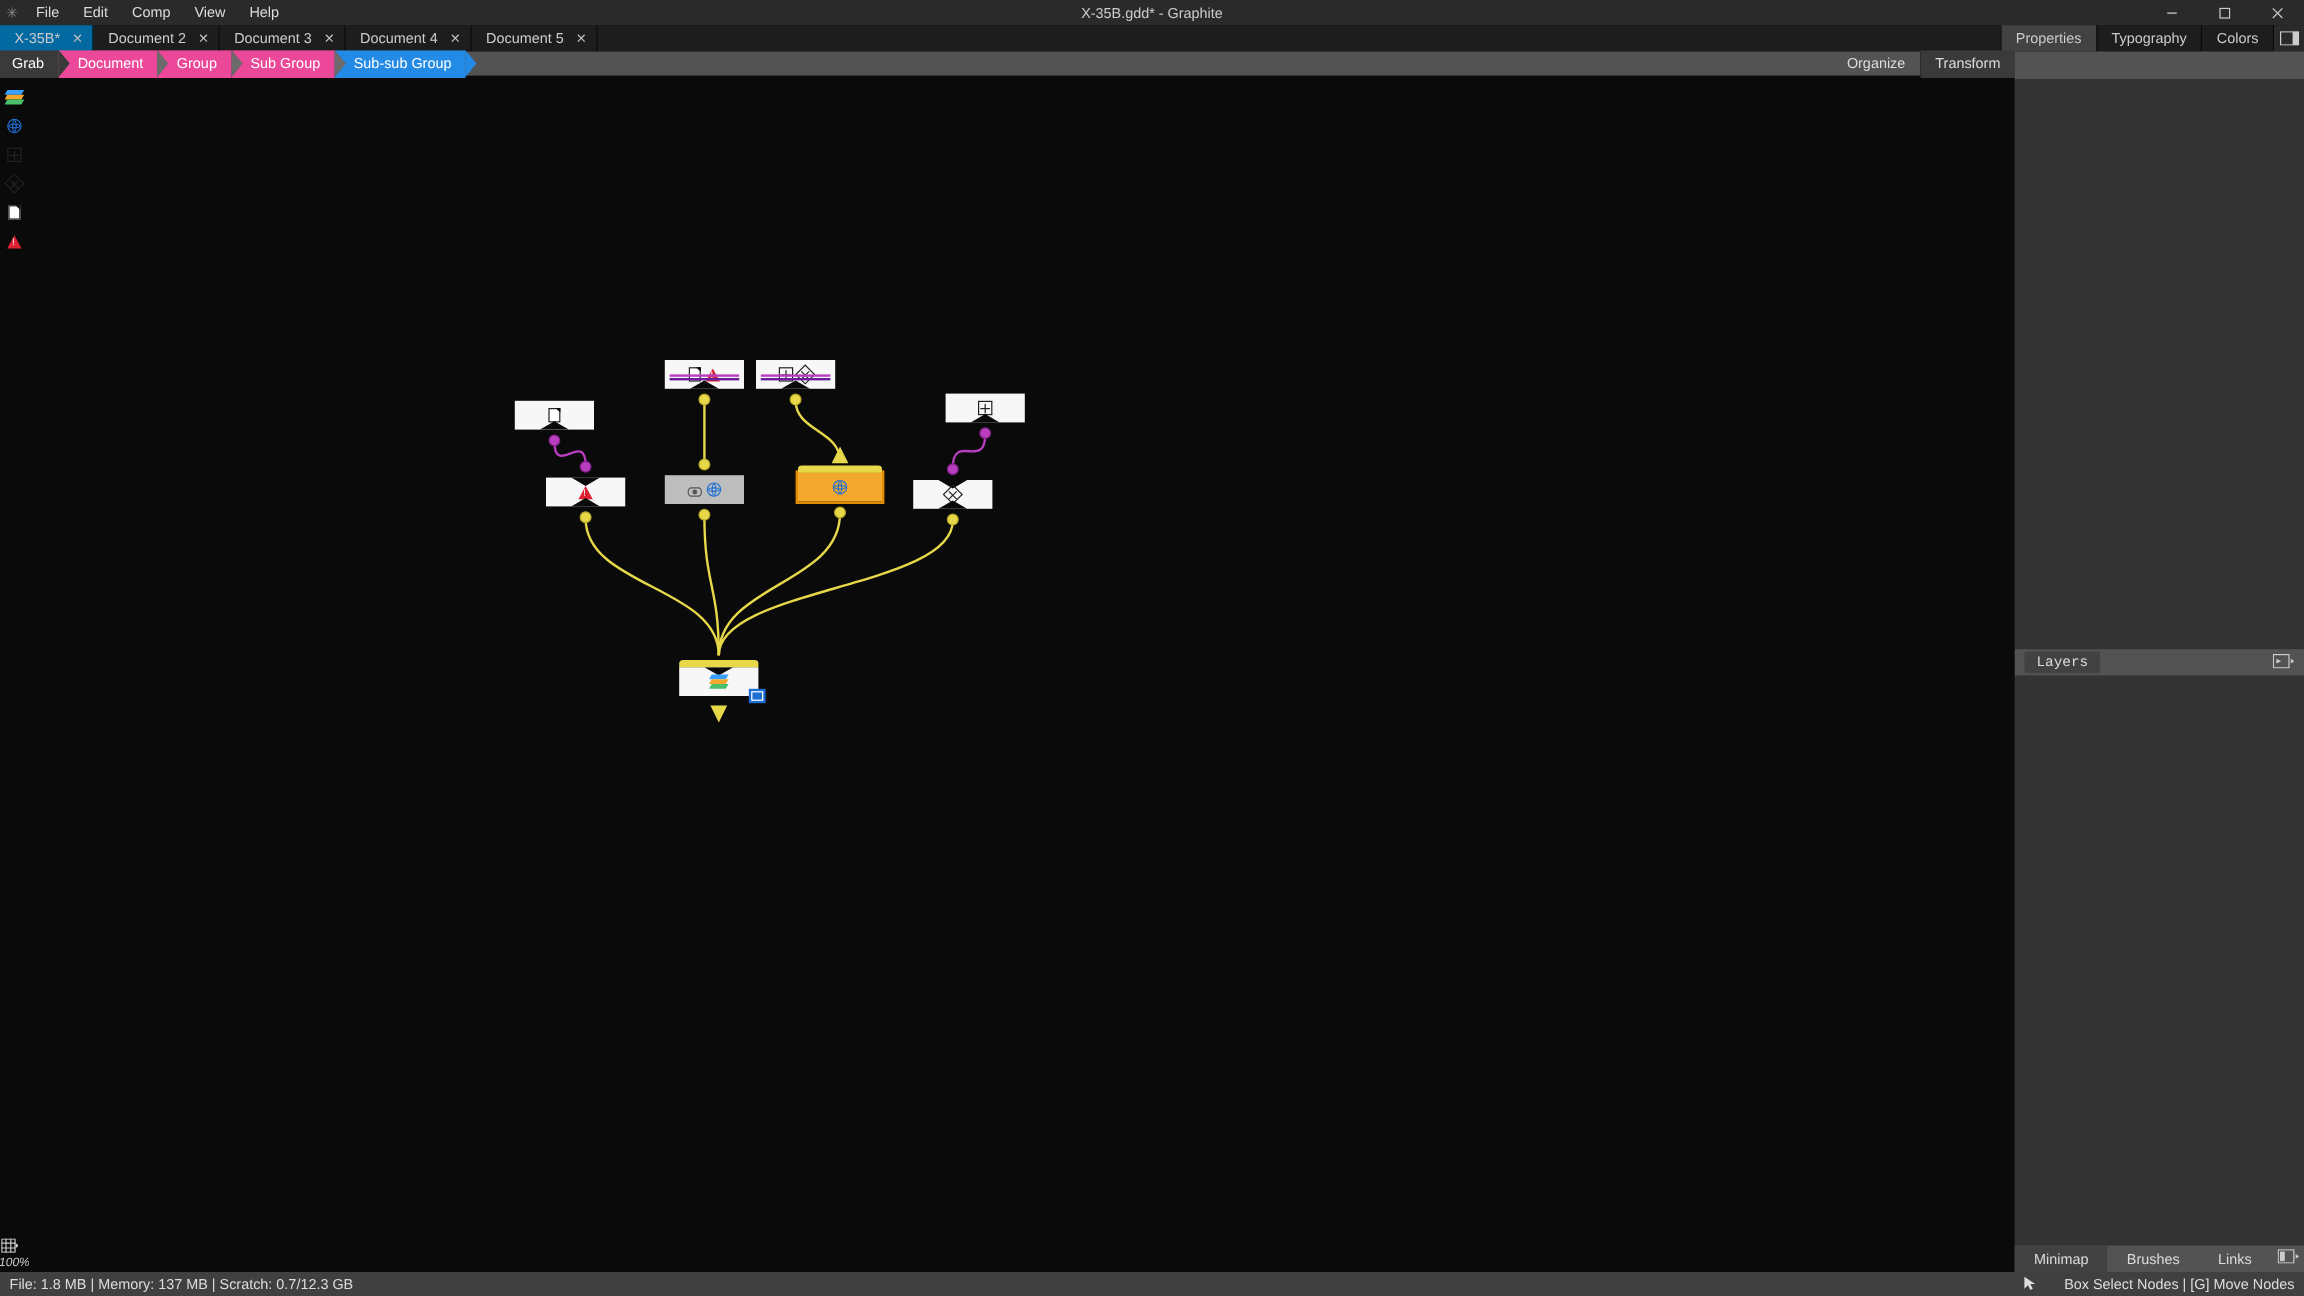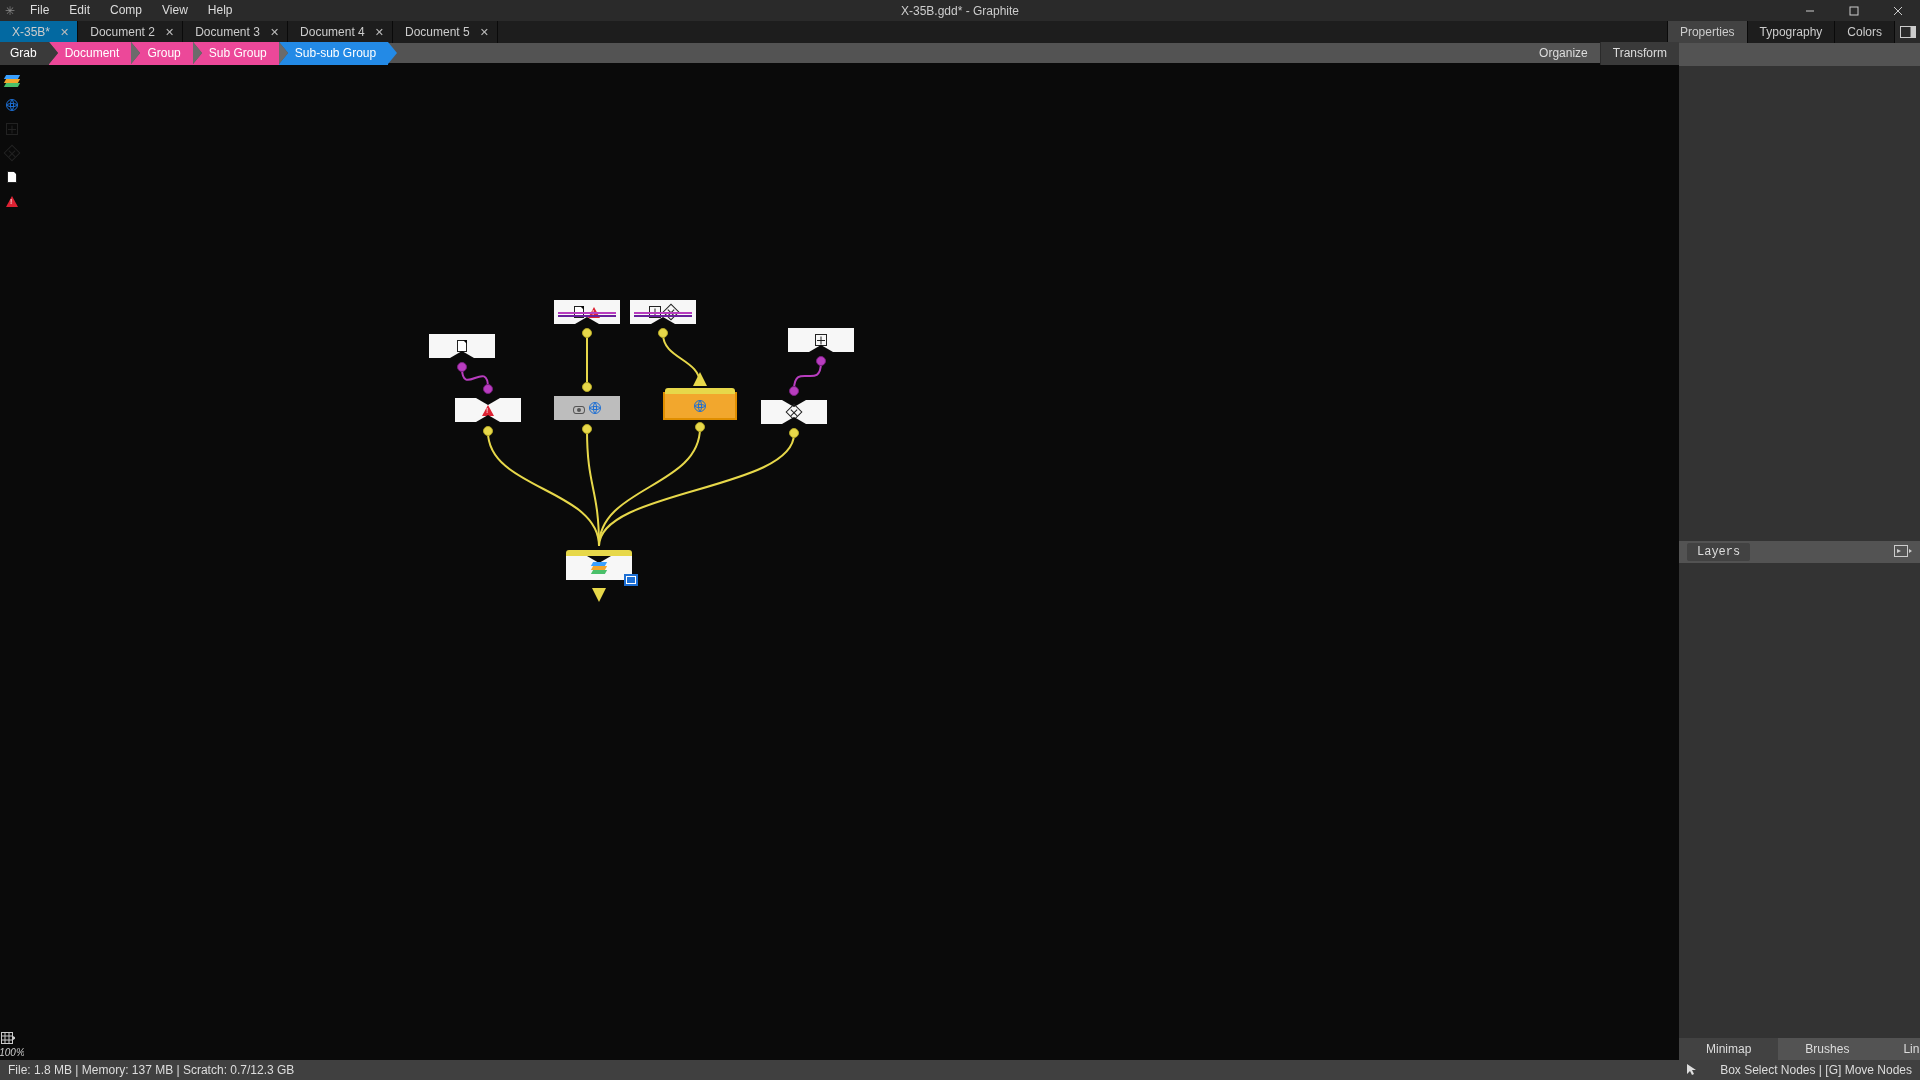--- a/index.html
+++ b/index.html
@@ -109,21 +109,21 @@
 
 
 #rightpane { position: absolute; top: 43px; right: 0; width: 241px; bottom: 20px; background: #333; display: flex; flex-direction: column; }
 #rightpane .ptabs { height: 23px; background: #535353; } 
 #rightpane .body { flex: 1; background: #333; }
 #layershead { height: 22px; background: #535353; display: flex; align-items: center; padding: 0 8px; }
 #layershead .lbl { background: #424242; padding: 2px 10px; border-radius: 2px; font-family: Liberation Mono, monospace; }
 #layershead .ricon { margin-left: auto; }
 #layersbody { flex: 1; background: #333; }
 #bottomtabs { height: 22px; background: #535353; display: flex; align-items: center; }
-#bottomtabs span { padding: 0 27px; line-height: 22px; }
+#bottomtabs span { padding: 0 16px; line-height: 22px; }
 #bottomtabs span.active { background: #424242; }
 #bottomtabs .ricon { margin-left: auto; padding: 0 6px; }
 
 
 #status { position: absolute; left: 0; right: 0; bottom: 0; height: 20px; background: #404040; display: flex; align-items: center; padding: 0 8px; color: #ddd; }
 #status .right { margin-left: auto; display: flex; align-items: center; gap: 22px; }
 </style>
 </head>
 <body>
 

